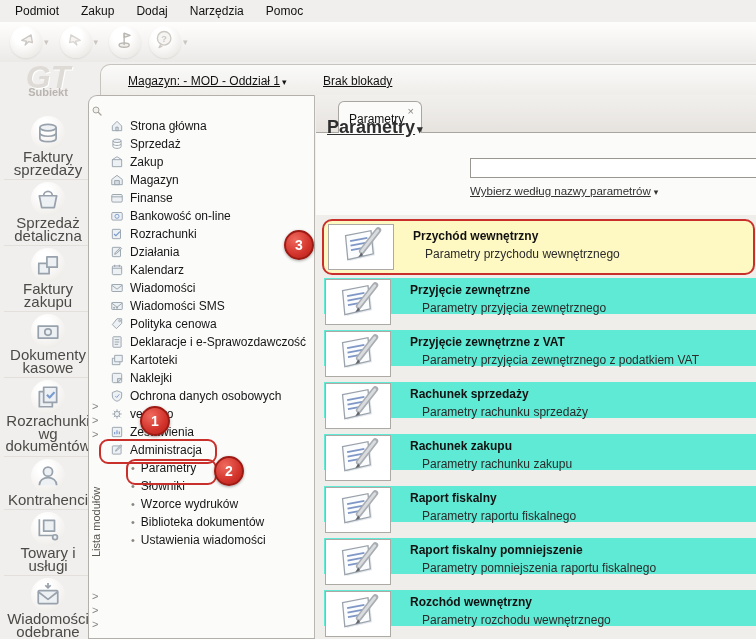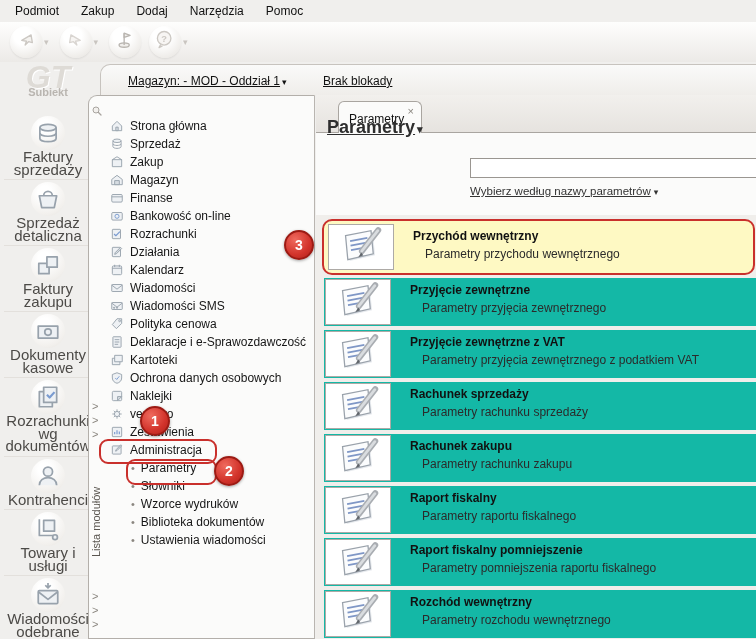--- a/index.html
+++ b/index.html
@@ -72,21 +72,21 @@
   .page-title{position:absolute;left:11px;top:22px;font-size:18px;font-weight:bold;color:#2e2e2e;
               text-decoration:underline;cursor:pointer;}
   .page-title .caret{font-size:11px;color:#2e2e2e;display:inline-block;margin-left:2px;}
   .search-input{position:absolute;left:154px;top:63px;width:292px;height:20px;border:1px solid #9a9691;
                 box-sizing:border-box;font-size:12px;padding:0 4px;background:#fff;outline:none;
                 font-family:"Liberation Sans",sans-serif;}
   .filter-link{position:absolute;left:154px;top:90px;font-size:11.5px;color:#333;
                text-decoration:underline;cursor:pointer;}
   .filter-link .caret{font-size:9px;margin-left:3px;display:inline-block;}
   .list-bg{position:absolute;left:0;top:120px;width:440px;height:424px;background:#f0eeeb;}
-  .prow{position:absolute;left:8px;width:432px;height:48px;background:#14b8a6;cursor:pointer;}
+  .prow{position:absolute;left:8px;width:432px;height:36px;background:#5eead4;cursor:pointer;}
   .prow .icon-box{position:absolute;left:1px;top:1px;width:66px;height:46px;background:#fff;
                   border:1px solid #adaaa6;box-sizing:border-box;display:flex;align-items:center;justify-content:center;}
   .prow .ptitle{position:absolute;left:86px;top:5px;font-size:12px;font-weight:bold;color:#111;white-space:nowrap;}
   .prow .psub{position:absolute;left:98px;top:23px;font-size:12px;color:#2b2b2b;white-space:nowrap;}
   .prow.selected{left:6px;width:429px;height:52px;background:#fef9c3;border:2px solid #c9302c;
                  border-radius:10px;box-sizing:content-box;}
   .prow.selected .icon-box{left:4px;top:3px;}
   .prow.selected .ptitle{left:89px;top:8px;}
   .prow.selected .psub{left:101px;top:26px;}
 
@@ -400,34 +400,34 @@
             <svg viewBox="0 0 24 24" width="14" height="14" fill="none" stroke="#98a2ac" stroke-width="1.6" stroke-linejoin="round">
               <rect x="4" y="9" width="13" height="11" fill="#eef1f4"></rect>
               <rect x="8" y="4" width="13" height="11" fill="#eef1f4"></rect>
             </svg>
           </span>
           <span>Kartoteki</span>
         </div>
         <div class="tree-item">
           <span class="ticon">
             <svg viewBox="0 0 24 24" width="14" height="14" fill="none" stroke="#98a2ac" stroke-width="1.6" stroke-linejoin="round">
+              <rect x="4" y="4" width="16" height="16" rx="2" fill="#eef1f4"></rect>
+              <path d="M13 20 L20 13 L13 13 Z" fill="#d7dde2"></path>
+            </svg>
+          </span>
+          <span>Naklejki</span>
+        </div>
+        <div class="tree-item">
+          <span class="ticon">
+            <svg viewBox="0 0 24 24" width="14" height="14" fill="none" stroke="#98a2ac" stroke-width="1.6" stroke-linejoin="round">
               <path d="M12 3 L20 6 V12 C20 17 16 20 12 21 C8 20 4 17 4 12 V6 Z" fill="#eef1f4"></path>
               <path d="M9 12 l2.5 2.5 L16 9" stroke="#7a9bd0"></path>
             </svg>
           </span>
           <span>Ochrona danych osobowych</span>
-        </div>
-        <div class="tree-item">
-          <span class="ticon">
-            <svg viewBox="0 0 24 24" width="14" height="14" fill="none" stroke="#98a2ac" stroke-width="1.6" stroke-linejoin="round">
-              <rect x="4" y="4" width="16" height="16" rx="2" fill="#eef1f4"></rect>
-              <path d="M13 20 L20 13 L13 13 Z" fill="#d7dde2"></path>
-            </svg>
-          </span>
-          <span>Naklejki</span>
         </div>
         <div class="tree-item">
           <span class="ticon">
             <svg viewBox="0 0 24 24" width="14" height="14" fill="none" stroke="#98a2ac" stroke-width="1.6" stroke-linejoin="round">
               <circle cx="12" cy="12" r="4.5" fill="#eef1f4"></circle>
               <path d="M12 4 v3 M12 17 v3 M4 12 h3 M17 12 h3 M6.5 6.5 l2 2 M15.5 15.5 l2 2 M17.5 6.5 l-2 2 M8.5 15.5 l-2 2"></path>
             </svg>
           </span>
           <span>vendero</span>
         </div>

